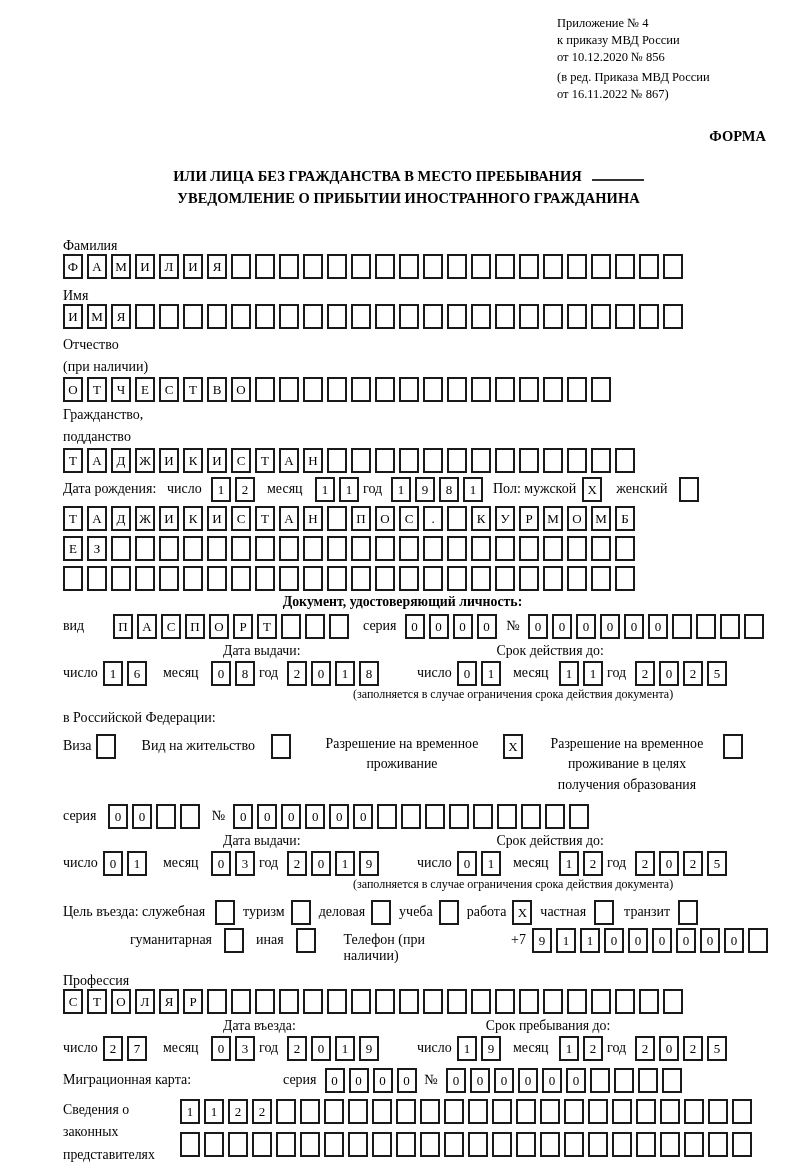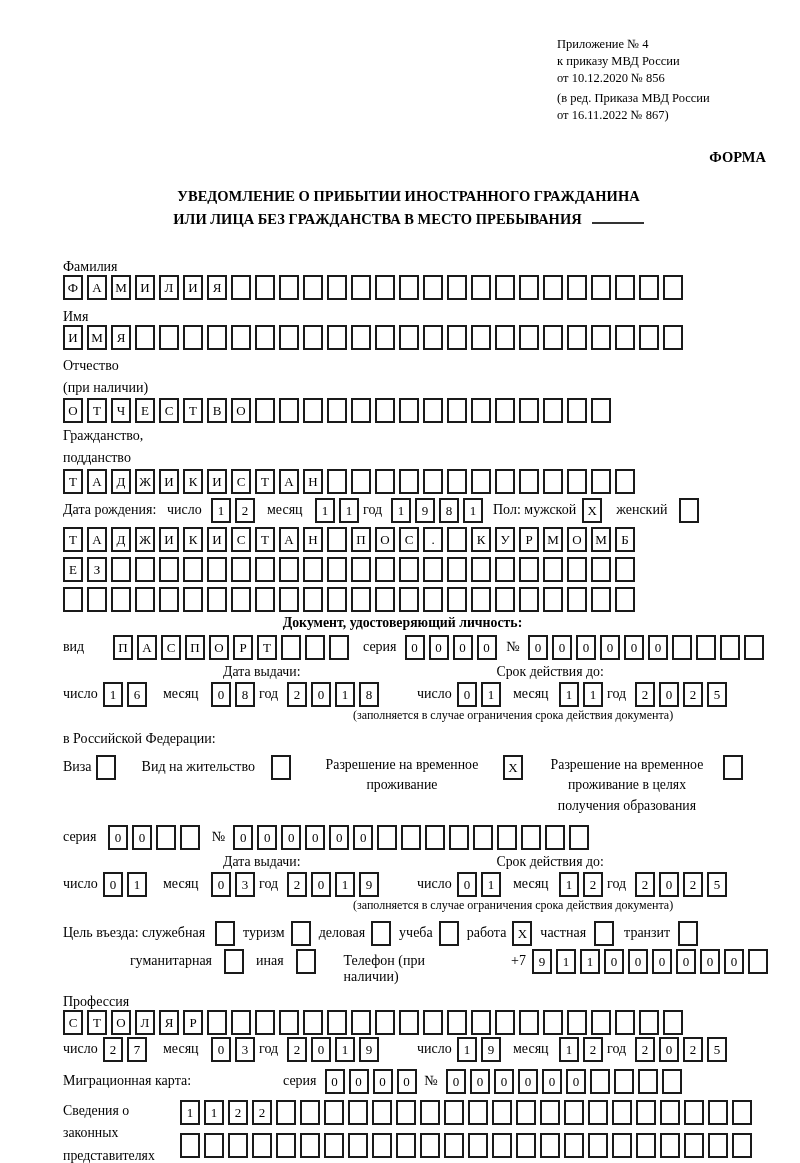--- a/index.html
+++ b/index.html
@@ -1,19 +1,19 @@
 <!DOCTYPE html>
 <html lang="ru"><head>
 <meta charset="utf-8">
 <style>
   html,body{margin:0;padding:0;background:#fff;}
   .page{
     width:800px;height:1163px;background:#fff;color:#000;
     font-family:"Liberation Serif","DejaVu Serif",serif;
-    box-sizing:border-box;padding:36px 28px 0 63px;position:relative;overflow:hidden;
+    box-sizing:border-box;padding:15px 28px 0 63px;position:relative;overflow:hidden;
   }
   .top-note{font-size:12.5px;line-height:1.35;width:215px;}
   .top-note-wrap{display:flex;justify-content:flex-end;}
   .top-note .grp2{margin-top:3px;}
   .form-label{margin-top:26px;text-align:right;padding-right:6px;font-weight:bold;font-size:14.5px;}
   .title{margin-top:20px;text-align:center;font-weight:bold;font-size:14.5px;line-height:1.5;margin-left:-18px;}
   .title .blank{display:inline-block;width:52px;border-bottom:2px solid #333;height:14px;margin-left:10px;vertical-align:baseline;}
   .sec-heading{margin-top:28px;font-weight:bold;font-size:14.2px;}
   .box-row{display:flex;align-items:flex-start;margin-bottom:5px;flex-direction:column;}
   .cells{display:flex;flex-wrap:nowrap;}
@@ -51,22 +51,22 @@
       <div>к приказу МВД России</div>
       <div>от 10.12.2020 № 856</div>
       <div class="grp2">(в ред. Приказа МВД России</div>
       <div>от 16.11.2022 № 867)</div>
     </div>
   </div>
 
   <div class="form-label">ФОРМА</div>
 
   <div class="title">
+    <div><span>ИЛИ ЛИЦА БЕЗ ГРАЖДАНСТВА В МЕСТО ПРЕБЫВАНИЯ</span><span class="blank"></span></div>
     <div>УВЕДОМЛЕНИЕ О ПРИБЫТИИ ИНОСТРАННОГО ГРАЖДАНИНА</div>
-    <div><span>ИЛИ ЛИЦА БЕЗ ГРАЖДАНСТВА В МЕСТО ПРЕБЫВАНИЯ</span><span class="blank"></span></div>
   </div>
 
 
   <div class="box-row" style="margin-top:24px;">
     <span class="lbl w-surname">Фамилия</span>
     <span class="cells">
         <span class="cell">Ф</span>
         <span class="cell">А</span>
         <span class="cell">М</span>
         <span class="cell">И</span>
@@ -613,20 +613,24 @@
         <span class="cell"></span>
         <span class="cell"></span>
         <span class="cell"></span>
         <span class="cell"></span>
         <span class="cell"></span>
         <span class="cell"></span>
         <span class="cell"></span>
       </span>
   </div>
 
+  <div class="date-headers" style="margin-top:4px;">
+    <span style="margin-left:160px;">Дата въезда:</span>
+    <span style="margin-left:190px;">Срок пребывания до:</span>
+  </div>
 
   <div class="mrow">
     <span class="inline-lbl" style="width:40px;">число</span>
     <span class="cells">
         <span class="cell">2</span>
         <span class="cell">7</span>
       </span>
     <span class="gap12"></span>
     <span class="inline-lbl" style="width:48px;">месяц</span>
     <span class="cells">

